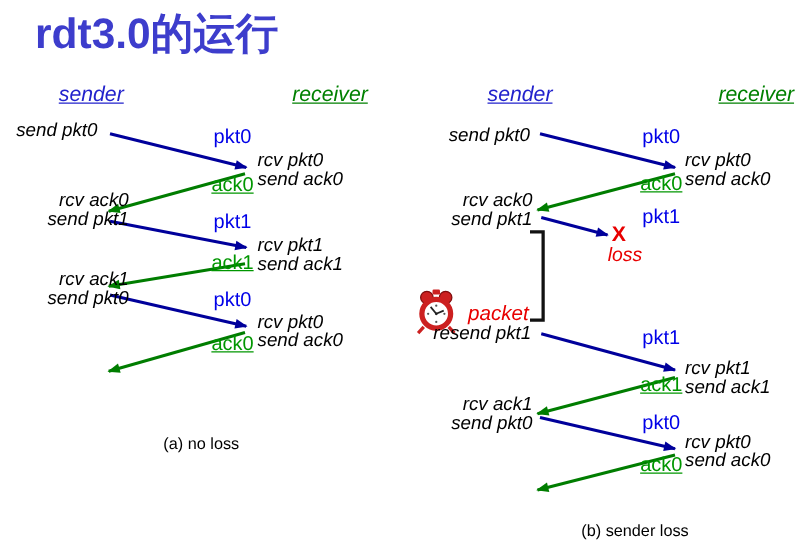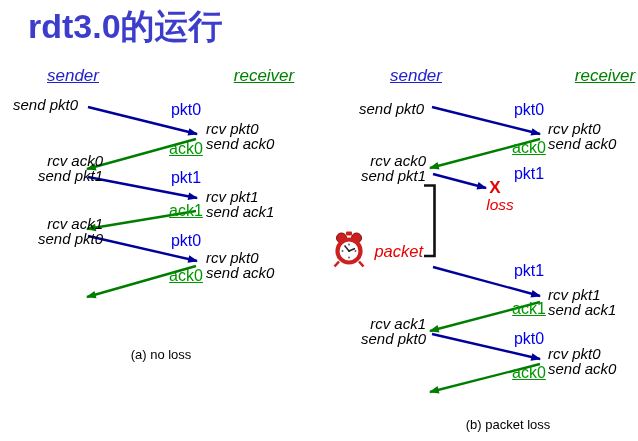--- a/index.html
+++ b/index.html
@@ -118,20 +118,21 @@
   <div class="alab ack" style="left:140px;top:276px;">ack0</div>
 
   <div class="cap" style="left:161px;top:347px;">(a) no loss</div>
 
   <div class="hdr sender" style="left:393px;top:66px;">sender</div>
   <div class="hdr receiver" style="left:582px;top:66px;">receiver</div>
 
   <div class="ev" style="right:214px;top:101px;">send pkt0</div>
   <div class="ev" style="right:212px;top:153px;">rcv ack0</div>
   <div class="ev" style="right:212px;top:168px;">send pkt1</div>
+  <div class="ev" style="right:213px;top:259px;">resend pkt1</div>
   <div class="ev" style="right:212px;top:316px;">rcv ack1</div>
   <div class="ev" style="right:212px;top:331px;">send pkt0</div>
 
   <div class="ev" style="left:548px;top:121px;">rcv pkt0</div>
   <div class="ev" style="left:548px;top:136px;">send ack0</div>
   <div class="ev" style="left:548px;top:287px;">rcv pkt1</div>
   <div class="ev" style="left:548px;top:302px;">send ack1</div>
   <div class="ev" style="left:548px;top:346px;">rcv pkt0</div>
   <div class="ev" style="left:548px;top:361px;">send ack0</div>
 
@@ -140,15 +141,15 @@
   <div class="alab pkt" style="left:483px;top:174px;">pkt1</div>
   <div class="alab pkt" style="left:483px;top:271px;">pkt1</div>
   <div class="alab ack" style="left:483px;top:309px;">ack1</div>
   <div class="alab pkt" style="left:483px;top:339px;">pkt0</div>
   <div class="alab ack" style="left:483px;top:373px;">ack0</div>
 
   <div class="xmark" style="left:495px;top:188px;">X</div>
   <div class="loss" style="left:500px;top:205px;">loss</div>
   <div class="timeout">packet</div>
 
-  <div class="cap" style="left:508px;top:417px;">(b) packet loss</div>
+  <div class="cap" style="left:508px;top:417px;">(b) sender loss</div>
 
 </div>
 
 </body></html>

